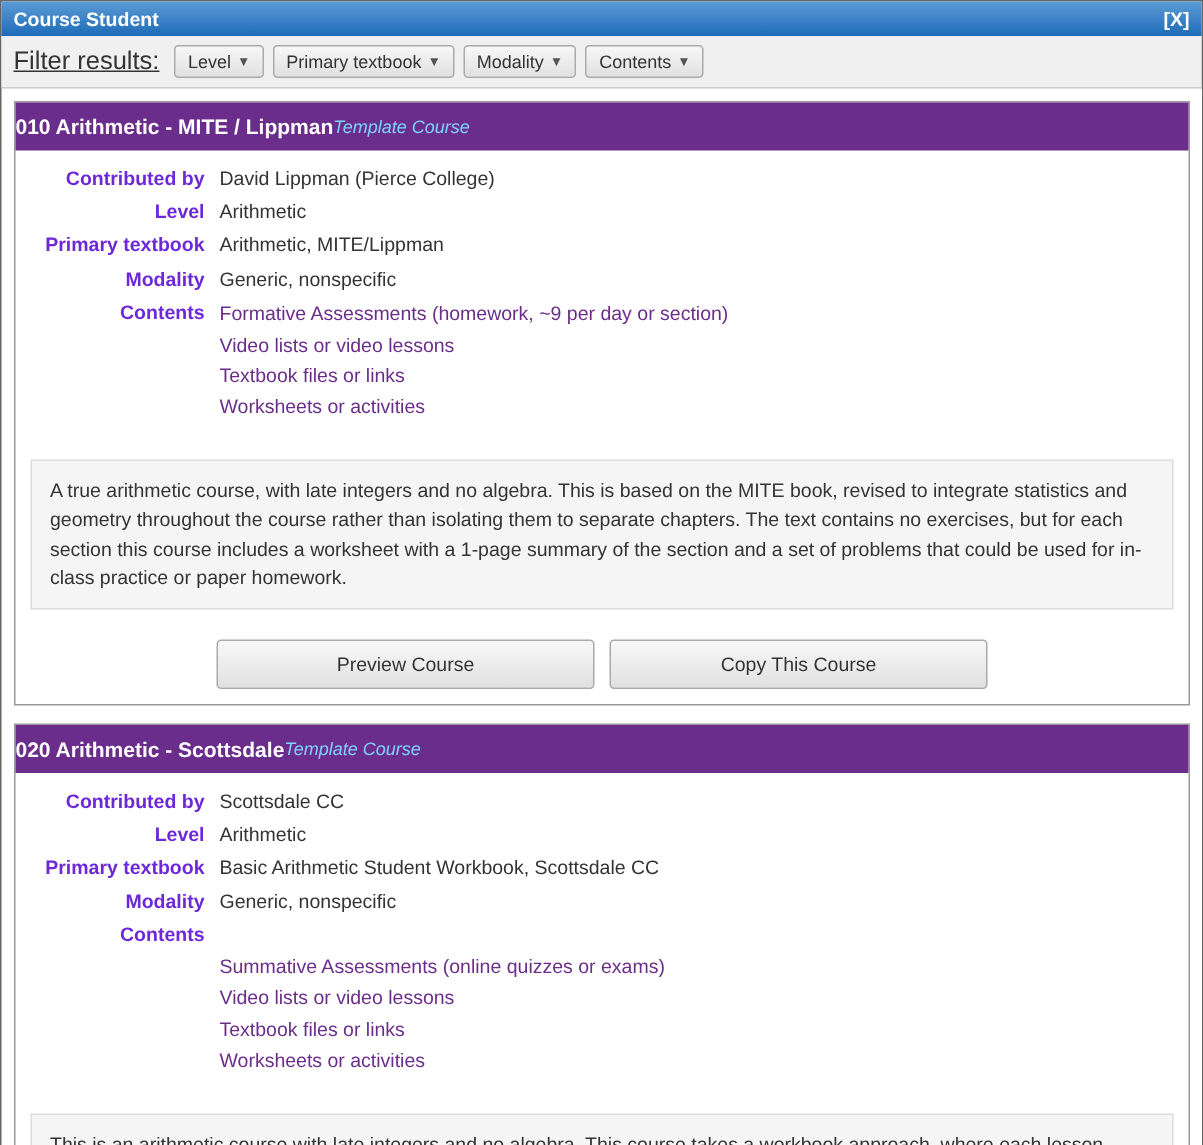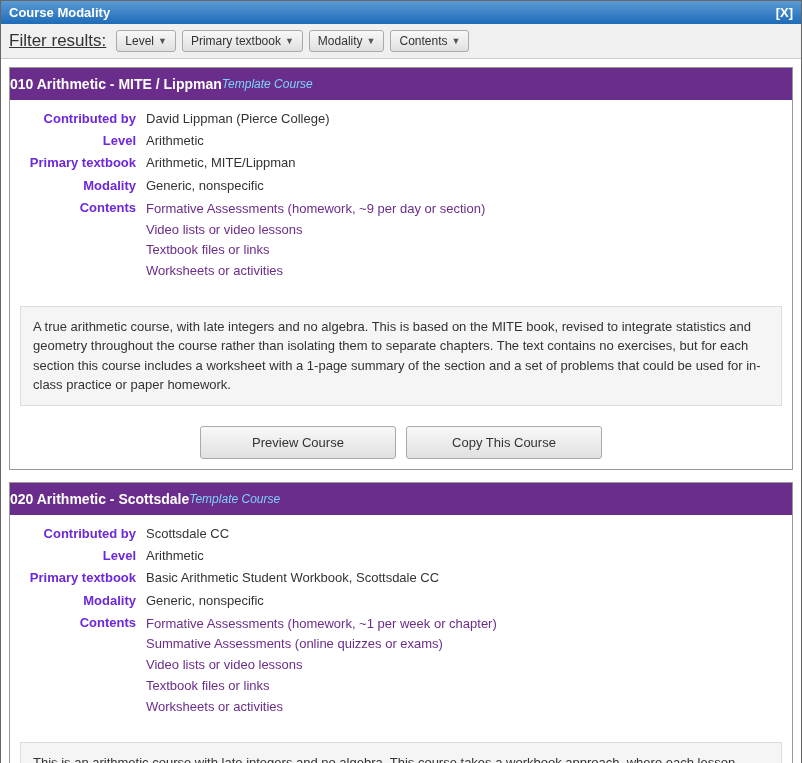--- a/index.html
+++ b/index.html
@@ -128,34 +128,34 @@
       display: flex;
       justify-content: center;
       gap: 10px;
       padding: 10px;
     }
     .action-btn {
       background: linear-gradient(to bottom, #f8f8f8, #e0e0e0);
       border: 1px solid #aaa;
       border-radius: 3px;
       padding: 8px 0;
-      width: 196px;
+      width: 252px;
       font-size: 13px;
       cursor: pointer;
       color: #333;
       text-align: center;
     }
   </style>
 </head>
 <body>
 
 <div class="window">
 
   <div class="title-bar">
-    <span>Course Modality</span>
+    <span>Course Student</span>
     <span class="title-bar-close">[X]</span>
   </div>
 
   <div class="filter-bar">
     <span class="filter-label">Filter results:</span>
     <button class="filter-btn">
       <span>Level</span>
       <span class="dropdown-arrow">▼</span>
     </button>
     <button class="filter-btn">
@@ -233,21 +233,21 @@
           <span class="field-label">Primary textbook</span>
           <span class="field-value">Basic Arithmetic Student Workbook, Scottsdale CC</span>
         </div>
         <div class="field-row">
           <span class="field-label">Modality</span>
           <span class="field-value">Generic, nonspecific</span>
         </div>
         <div class="field-row">
           <span class="field-label">Contents</span>
           <span class="contents-value">
-            <span>Formative Assessments (homework, ~1 per week or chapter)</span><br>
+            <br>
             <span>Summative Assessments (online quizzes or exams)</span><br>
             <span>Video lists or video lessons</span><br>
             <span>Textbook files or links</span><br>
             <span>Worksheets or activities</span>
           </span>
         </div>
       </div>
       <div class="description-box">
         <span>This is an arithmetic course with late integers and no algebra. This course takes a workbook approach, where each lesson contains a set of guided notes that a student can fill in while watching video lessons. This course could be used online with the included quizzes and tests, or on-campus with the included practice problems as in-class practice or paper homework.</span>
       </div>

